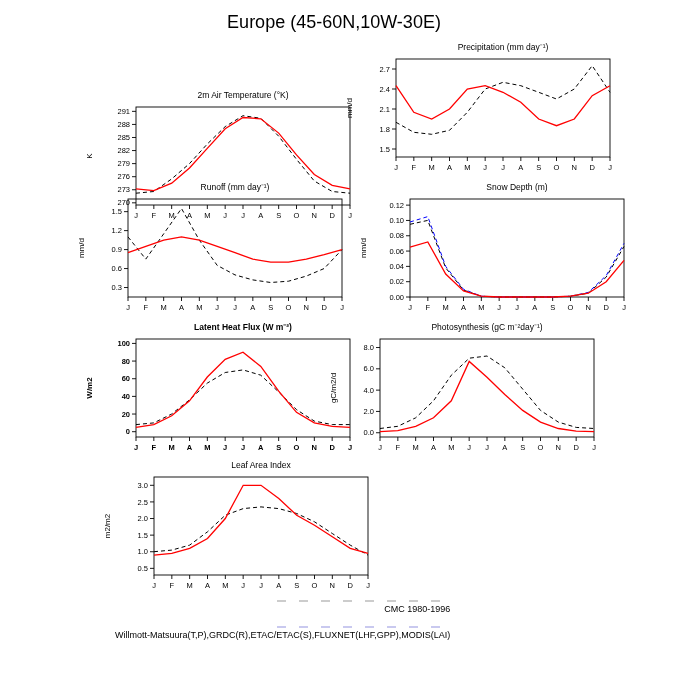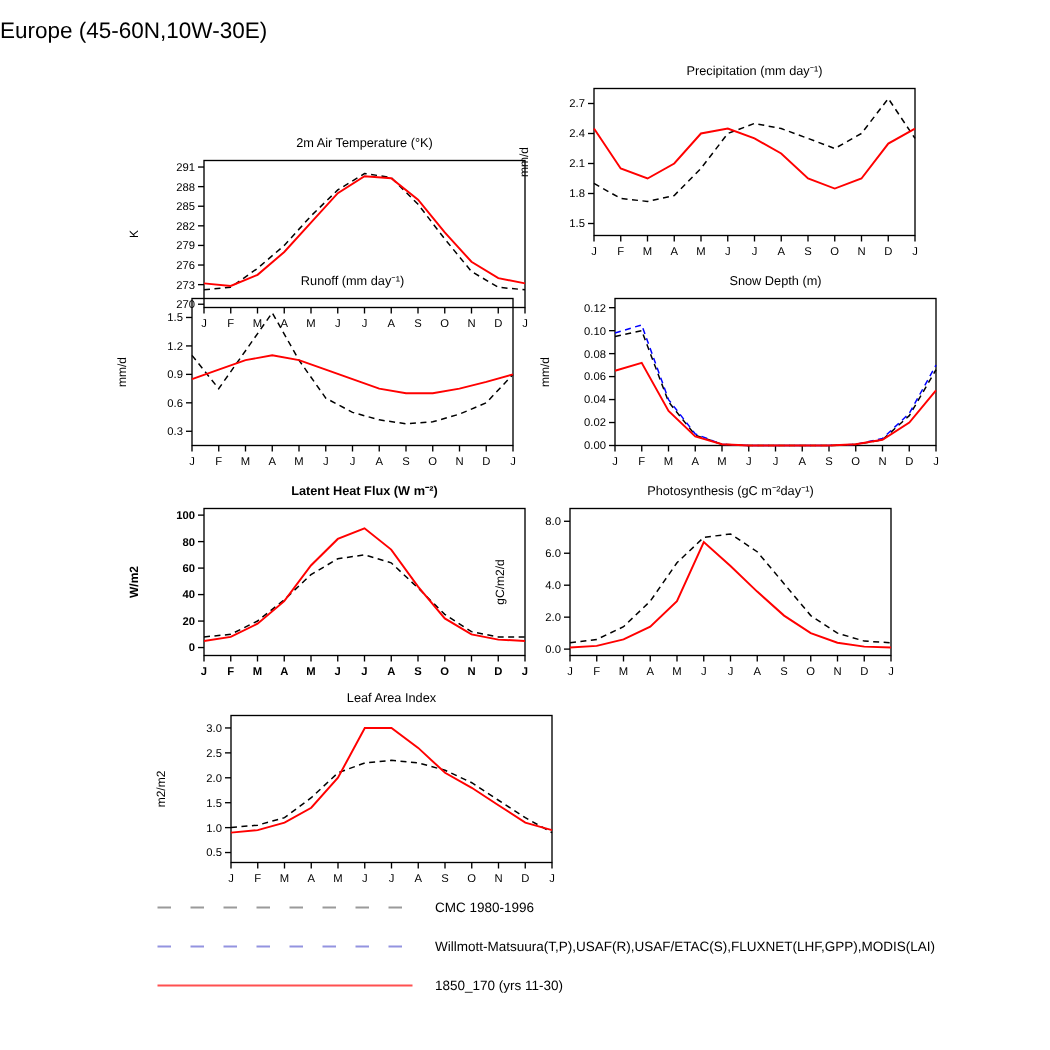--- a/index.html
+++ b/index.html
@@ -1,30 +1,30 @@
 <!DOCTYPE html>
 <html><head>
 <meta charset="utf-8">
 <style>
   html,body{margin:0;padding:0;background:#ffffff;}
   .page{position:relative;width:700px;height:700px;background:#ffffff;overflow:hidden;
         font-family:"Liberation Sans",sans-serif;}
-  .main-title{position:absolute;top:12px;left:0;width:668px;text-align:left;
-        font-size:15px;color:#000;}
+  .main-title{position:absolute;top:12px;left:0;width:668px;text-align:center;
+        font-size:18px;color:#000;}
   .chart-box{position:absolute;width:286px;height:142px;}
   .pos-c1{top:38px;left:78px;margin-top:48px;}
   .pos-c2{top:38px;left:338px;}
   .pos-c3{top:178px;left:70px;}
   .pos-c4{top:178px;left:352px;}
   .pos-c5{top:318px;left:78px;font-weight:bold;}
   .pos-c6{top:318px;left:322px;}
   .pos-c7{top:456px;left:96px;}
   svg text{font-family:"Liberation Sans",sans-serif;fill:#000;}
   .legend{position:absolute;top:596px;left:103px;}
-  .legend-item{display:flex;align-items:center;height:18px;margin-bottom:8px;}
+  .legend-item{display:flex;align-items:flex-end;height:18px;margin-bottom:8px;flex-direction:column;}
   .legend-label{font-size:9px;color:#000;margin-left:12px;white-space:nowrap;}
 </style>
 </head>
 <body>
 
 <div class="page">
   <div class="main-title">Europe (45-60N,10W-30E)</div>
 
   <div class="chart-box pos-c1"><svg width="286" height="142" viewBox="0 0 286 142">
         <text x="165" y="12" text-anchor="middle" font-size="8.5">2m Air Temperature (°K)</text>
@@ -347,22 +347,16 @@
     <div class="legend-item">
       <svg width="175" height="10">
         <line class="legend-stroke" x1="2" y1="5" x2="172" y2="5" stroke-width="1.2" stroke="#9a9a9a" stroke-dasharray="9,13"></line>
       </svg>
       <span class="legend-label">CMC 1980-1996</span>
     </div>
     <div class="legend-item">
       <svg width="175" height="10">
         <line class="legend-stroke" x1="2" y1="5" x2="172" y2="5" stroke-width="1.2" stroke="#9393e0" stroke-dasharray="9,13"></line>
       </svg>
-      <span class="legend-label">Willmott-Matsuura(T,P),USAF(R),USAF/ETAC(S),FLUXNET(LHF,GPP),MODIS(LAI)</span>
-    </div>
-    <div class="legend-item">
-      <svg width="175" height="10">
-        <line class="legend-stroke" x1="2" y1="5" x2="172" y2="5" stroke-width="1.2" stroke="#ff5050"></line>
-      </svg>
-      <span class="legend-label">1850_170 (yrs 11-30)</span>
+      <span class="legend-label">Willmott-Matsuura(T,P),GRDC(R),ETAC/ETAC(S),FLUXNET(LHF,GPP),MODIS(LAI)</span>
     </div>
   </div>
 </div>
 
 </body></html>

